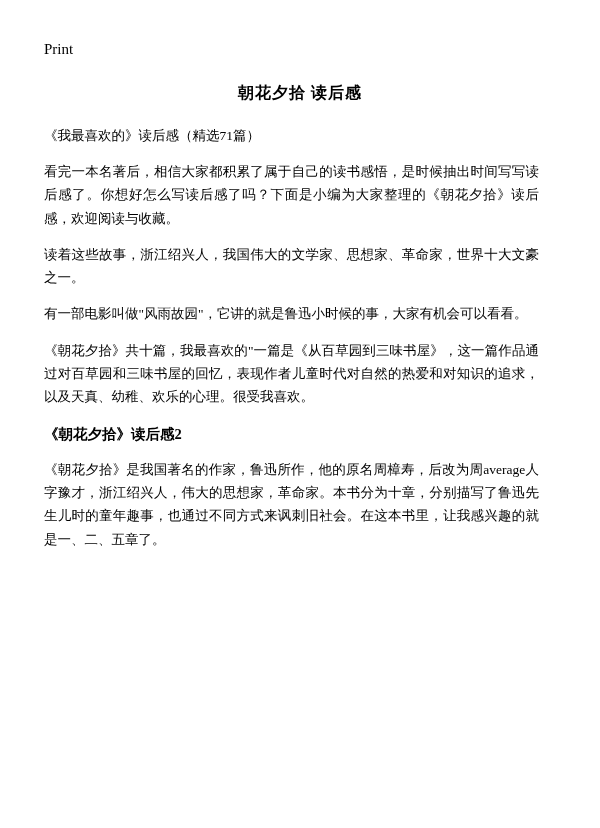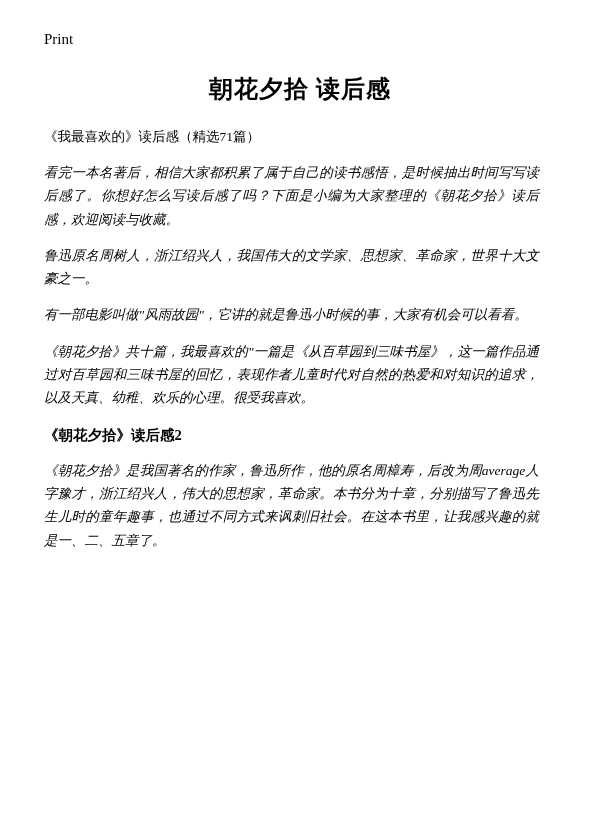--- a/index.html
+++ b/index.html
@@ -12,49 +12,48 @@
     height: 828px;
     font-family: "Liberation Serif", "DejaVu Serif", serif;
     color: #000000;
     overflow: hidden;
   }
   .page {
     position: relative;
     width: 600px;
     height: 765px;
     box-sizing: border-box;
-    padding: 32px 44px 0 44px;
+    padding: 42px 44px 0 44px;
   }
   .print-label {
     font-family: "Liberation Serif", "DejaVu Serif", serif;
     font-size: 15px;
     color: #000;
     line-height: 1;
     margin: 0 0 26px 0;
   }
   .doc-title {
     text-align: center;
-    font-size: 24px;
+    font-size: 16px;
     font-weight: bold;
     letter-spacing: 1px;
     margin: 0 0 22px 0;
     font-family: "Liberation Serif", "DejaVu Serif", serif;
   }
   .subtitle {
     font-size: 13.5px;
     margin: 0 0 14px 0;
     line-height: 1.5;
   }
   p.para {
     font-size: 13.5px;
     line-height: 1.72;
     margin: 0 17px 13px 0;
     text-align: justify;
     text-justify: inter-ideograph;
-    font-style: italic;
   }
   h2.section {
     font-size: 14.5px;
     font-weight: bold;
     margin: 16px 0 12px 0;
     line-height: 1.5;
   }
 </style>
 </head>
 <body>
@@ -62,20 +61,20 @@
 <div class="page">
 
   <div class="print-label">Print</div>
 
   <h1 class="doc-title">朝花夕拾  读后感</h1>
 
   <div class="subtitle">《我最喜欢的》读后感（精选71篇）</div>
 
   <p class="para">看完一本名著后，相信大家都积累了属于自己的读书感悟，是时候抽出时间写写读后感了。你想好怎么写读后感了吗？下面是小编为大家整理的《朝花夕拾》读后感，欢迎阅读与收藏。</p>
 
-  <p class="para">鲁迅原名周树人，浙江绍兴人，我国伟大的文学家、思想家、革命家，世界十大文豪之一。</p>
+  <p class="para">读着这些故事，浙江绍兴人，我国伟大的文学家、思想家、革命家，世界十大文豪之一。</p>
   <p class="para">有一部电影叫做"风雨故园"，它讲的就是鲁迅小时候的事，大家有机会可以看看。</p>
   <p class="para">《朝花夕拾》共十篇，我最喜欢的"一篇是《从百草园到三味书屋》，这一篇作品通过对百草园和三味书屋的回忆，表现作者儿童时代对自然的热爱和对知识的追求，以及天真、幼稚、欢乐的心理。很受我喜欢。</p>
 
   <h2 class="section">《朝花夕拾》读后感2</h2>
   <p class="para">《朝花夕拾》是我国著名的作家，鲁迅所作，他的原名周樟寿，后改为周average人字豫才，浙江绍兴人，伟大的思想家，革命家。本书分为十章，分别描写了鲁迅先生儿时的童年趣事，也通过不同方式来讽刺旧社会。在这本书里，让我感兴趣的就是一、二、五章了。</p>
 
 </div>
 
 </body></html>

